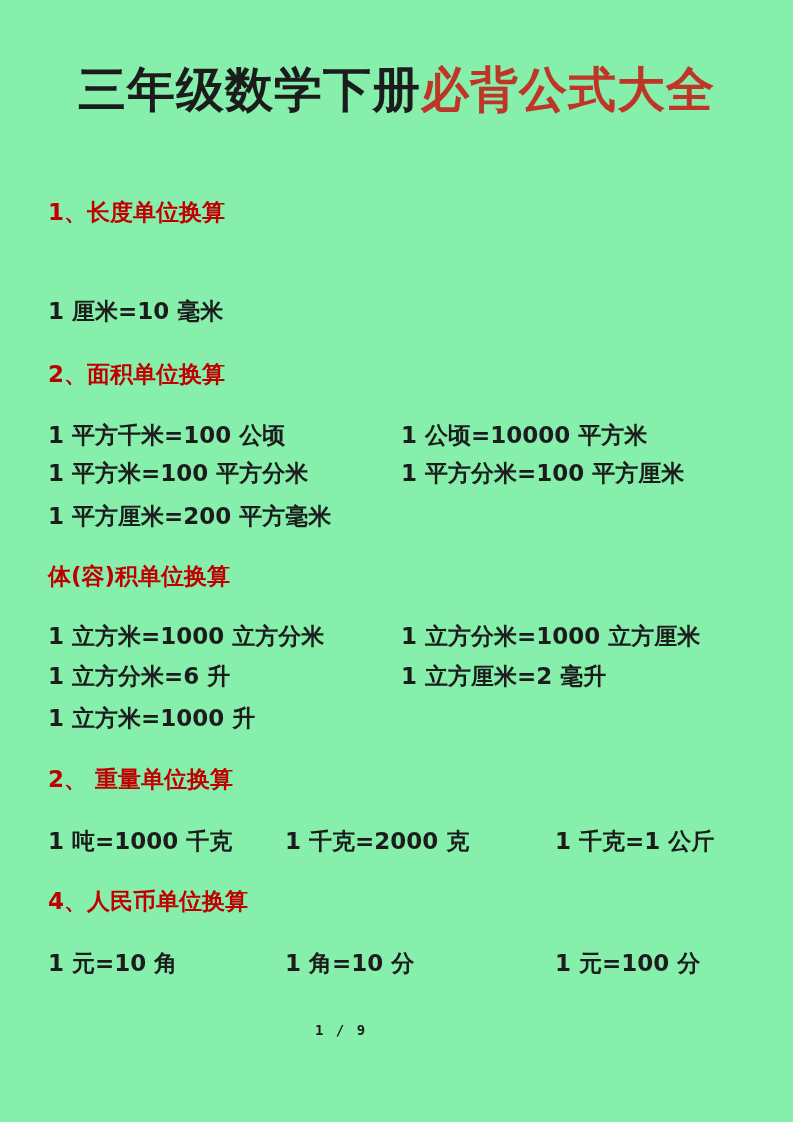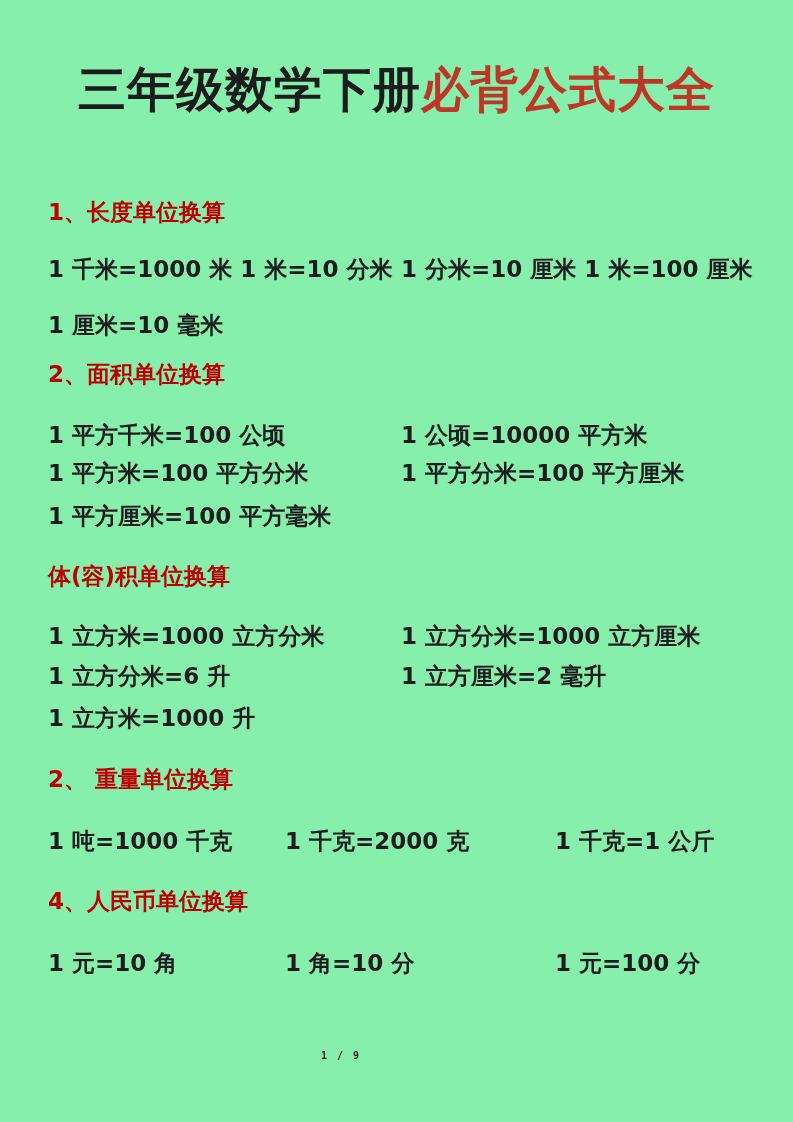--- a/index.html
+++ b/index.html
@@ -52,57 +52,52 @@
   .two-1{left:401px;}
   .three-0{left:48px;}
   .three-1{left:285px;}
   .three-2{left:523px;margin-left:32px;}
   .footer{
     position:absolute;
     top:1022px;
     left:0;
     width:682px;
     text-align:center;
-    font-size:10px;
+    font-size:14px;
     font-weight:bold;
     letter-spacing:2px;
     color:#1c1c1c;
     font-family:"DejaVu Sans Mono","Liberation Mono",monospace;
-    margin-top:28px;
   }
 </style>
 </head>
 <body>
 
 <div class="page">
 
   <div class="title">
     <span>三年级数学下册</span><span class="red">必背公式大全</span>
   </div>
 
   <div class="heading" style="top:199px">1、长度单位换算</div>
-  <div class="row" style="top:256px">
-    <span class="c two-0">1 千米=1000 米 1 米=10 分米</span>
-    <span class="c two-1">1 分米=10 厘米 1 米=100 厘米</span>
-  </div>
-  <div class="row" style="top:312px">
+  <div class="row" style="top:298px">
     <span class="c two-0">1 厘米=10 毫米</span>
   </div>
 
   <div class="heading" style="top:361px">2、面积单位换算</div>
   <div class="row" style="top:422px">
     <span class="c two-0">1 平方千米=100 公顷</span>
     <span class="c two-1">1 公顷=10000 平方米</span>
   </div>
   <div class="row" style="top:460px">
     <span class="c two-0">1 平方米=100 平方分米</span>
     <span class="c two-1">1 平方分米=100 平方厘米</span>
   </div>
   <div class="row" style="top:503px">
-    <span class="c two-0">1 平方厘米=100 平方毫米</span>
+    <span class="c two-0">1 平方厘米=200 平方毫米</span>
   </div>
 
   <div class="heading" style="top:563px">体(容)积单位换算</div>
   <div class="row" style="top:623px">
     <span class="c two-0">1 立方米=1000 立方分米</span>
     <span class="c two-1">1 立方分米=1000 立方厘米</span>
   </div>
   <div class="row" style="top:663px">
     <span class="c two-0">1 立方分米=6 升</span>
     <span class="c two-1">1 立方厘米=2 毫升</span>

